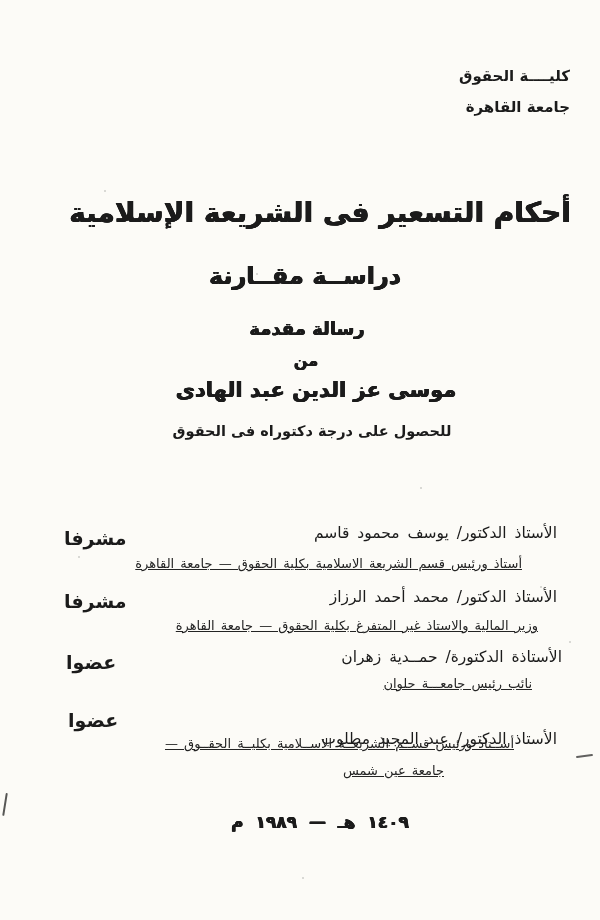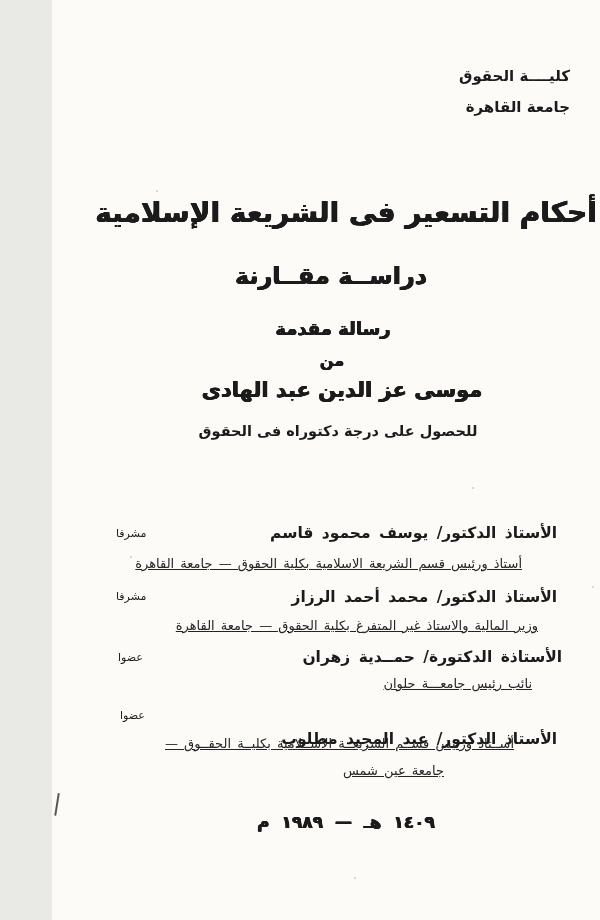--- a/index.html
+++ b/index.html
@@ -3,21 +3,21 @@
 <meta charset="utf-8">
 <style>
   html,body{margin:0;padding:0;}
   body{
     width:600px;height:920px;
     font-family:"DejaVu Sans",sans-serif;
     background:#e9e9e6;
   }
   .page{
     position:relative;
-    width:548px;height:920px;
+    width:600px;height:920px;
     background:#fcfbf7;
     color:#1b1b1b;
     overflow:hidden;
     direction:rtl;
   }
   .abs{position:absolute;white-space:nowrap;}
   .center{left:0;right:0;text-align:center;}
   .heavy{
     font-weight:700;
     text-shadow:0.45px 0 0 currentColor,-0.45px 0 0 currentColor,0 0.45px 0 currentColor;
@@ -28,22 +28,22 @@
     line-height:31px;text-align:right;
     letter-spacing:0;
   }
   .title-line1{top:196px;font-size:28px;transform:translateX(20px);}
   .title-line2{top:262px;font-size:24px;transform:translateX(5px);}
   .submission{top:318px;font-size:18px;transform:translateX(7px);}
   .from-word{top:351px;font-size:16px;transform:translateX(6px);}
   .author{top:378px;font-size:21px;transform:translateX(16px);}
   .degree{top:423px;font-size:14.5px;font-weight:700;transform:translateX(12px);}
   .committee-heading{top:495px;right:52px;font-size:16px;font-weight:700;word-spacing:2px;}
-  .member-name{font-size:15.5px;font-weight:700;word-spacing:3px;text-align:right;}
-  .member-role{font-size:11px;font-weight:400;}
+  .member-name{font-size:15.5px;font-weight:400;word-spacing:3px;text-align:right;}
+  .member-role{font-size:19px;font-weight:700;}
   .member-desc{font-size:13px;font-weight:400;word-spacing:2px;color:#242424;text-decoration:underline;}
   .row1-name{top:524px;right:43px;}   .row1-role{top:527px;left:64px;}
   .row1-desc{top:556px;right:78px;}
   .row2-name{top:588px;right:43px;}   .row2-role{top:590px;left:64px;}
   .row2-desc{top:618px;right:62px;}
   .row3-name{top:648px;right:38px;margin-left:24px;}   .row3-role{top:651px;left:66px;}
   .row3-desc{top:676px;right:68px;text-align:center;}
   .row4-name{top:730px;right:43px;margin-left:32px;}   .row4-role{top:709px;left:68px;}
   .row4-desc1{top:736px;right:86px;}
   .row4-desc2{top:763px;right:156px;}

